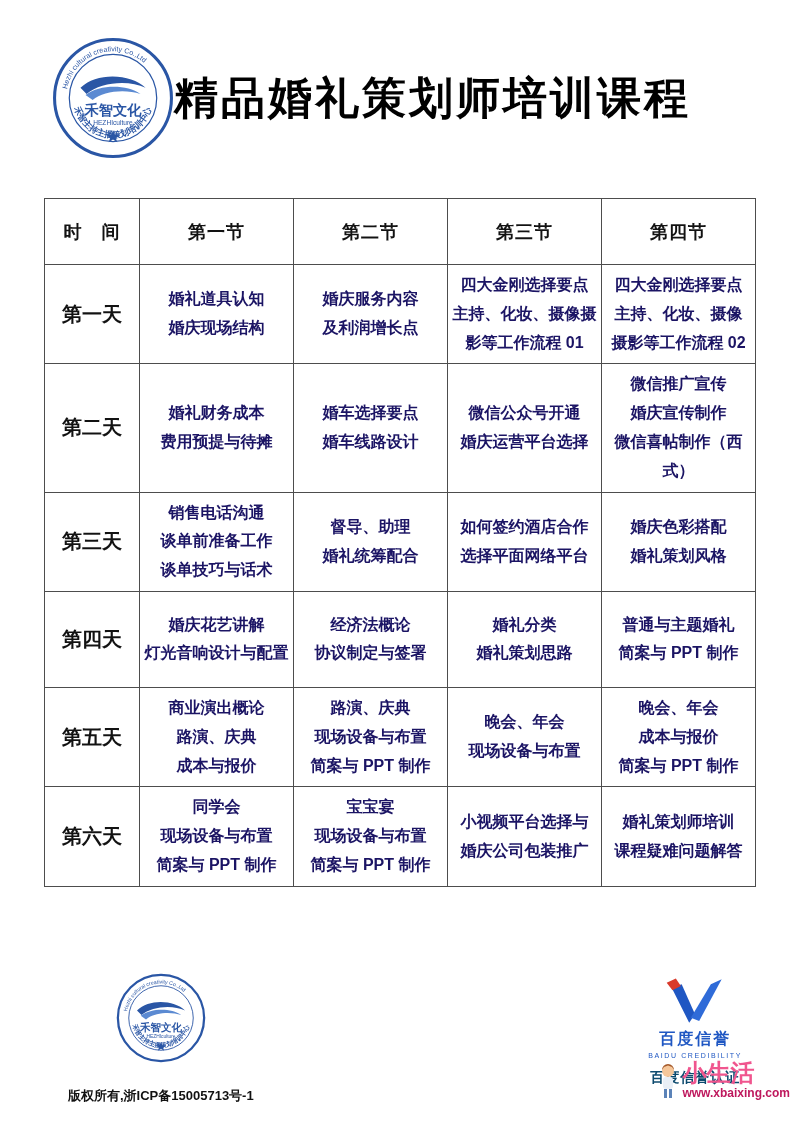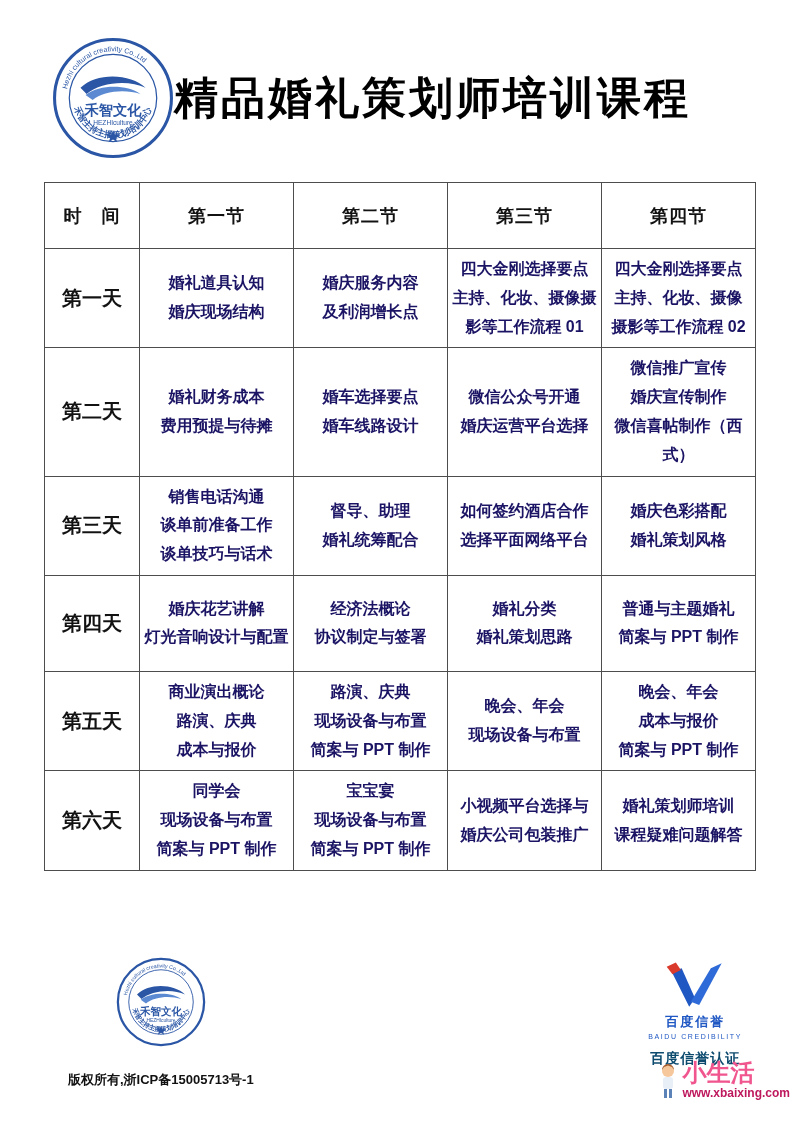--- a/index.html
+++ b/index.html
@@ -13,37 +13,37 @@
   .header { display:flex; align-items:center; padding:36px 42px 0 52px; height:160px; }
   .logo-wrap { width:122px; height:122px; flex:0 0 auto; }
   .logo-svg { width:100%; height:100%; display:block; }
   .title {
     flex:1; text-align:left; color:#000;
     font-family:"Liberation Serif", serif;
     font-size:44px; font-weight:900; letter-spacing:3px;
     padding-right:10px;
   }
   
-  table.course { border-collapse:collapse; margin:22px auto 0; width:710px; table-layout:fixed; }
+  table.course { border-collapse:collapse; margin:38px auto 0; width:710px; table-layout:fixed; }
   table.course th, table.course td { border:1px solid #4d4d4d; text-align:center; vertical-align:middle; }
   table.course th { height:66px; font-size:18px; font-weight:bold; color:#121212; letter-spacing:1px; }
   td.time { font-size:20px; font-weight:600; color:#121212; }
   td.cell {
     height:96px; font-size:16px; font-weight:600; line-height:1.8;
     color:#1b1464; white-space:pre-line; padding:6px 4px;
   }
   
   .footer { display:flex; justify-content:space-between; align-items:flex-start; padding:0 58px 0 68px; margin-top:86px; }
   .fcol { display:flex; flex-direction:column; align-items:center; }
   .fcol-left .logo-wrap-sm { width:90px; height:90px; }
   .caption { margin-top:24px; font-size:13px; font-weight:bold; color:#111; }
   .police-svg { width:82px; height:92px; display:block; }
   .police-caption { margin-top:8px; font-size:17px; font-weight:bold; color:#000; }
   .baidu-svg { width:60px; height:48px; display:block; margin-top:4px; }
-  .baidu-cn { margin-top:4px; font-size:13px; font-weight:bold; color:#1f57c3; letter-spacing:2px; }
+  .baidu-cn { margin-top:4px; font-size:16px; font-weight:bold; color:#1f57c3; letter-spacing:2px; }
   .baidu-en { font-size:7px; color:#1f57c3; letter-spacing:1.6px; margin-top:2px; }
   .baidu-caption { margin-top:10px; font-size:14px; font-weight:bold; color:#0c4a6e; letter-spacing:1px; }
   
   .watermark { position:absolute; right:10px; bottom:28px; display:flex; align-items:flex-end; gap:4px; }
   .wm-svg { width:20px; height:36px; display:block; }
   .wm-text { display:flex; flex-direction:column; align-items:flex-start; line-height:1.1; }
   .wm-name { font-size:24px; font-weight:bold; color:#f0558e; }
   .wm-url { font-size:12px; font-weight:bold; color:#be185d; }
 </style>
 </head>

